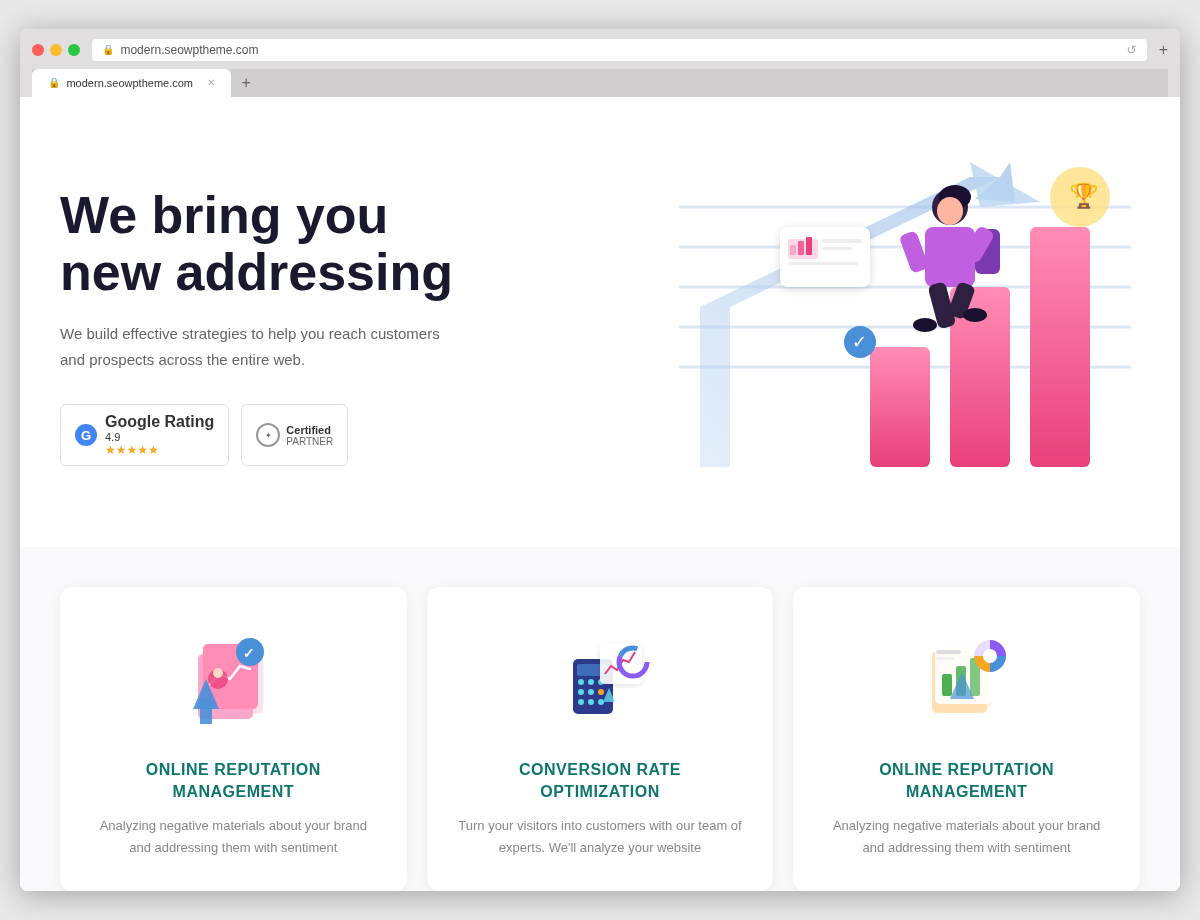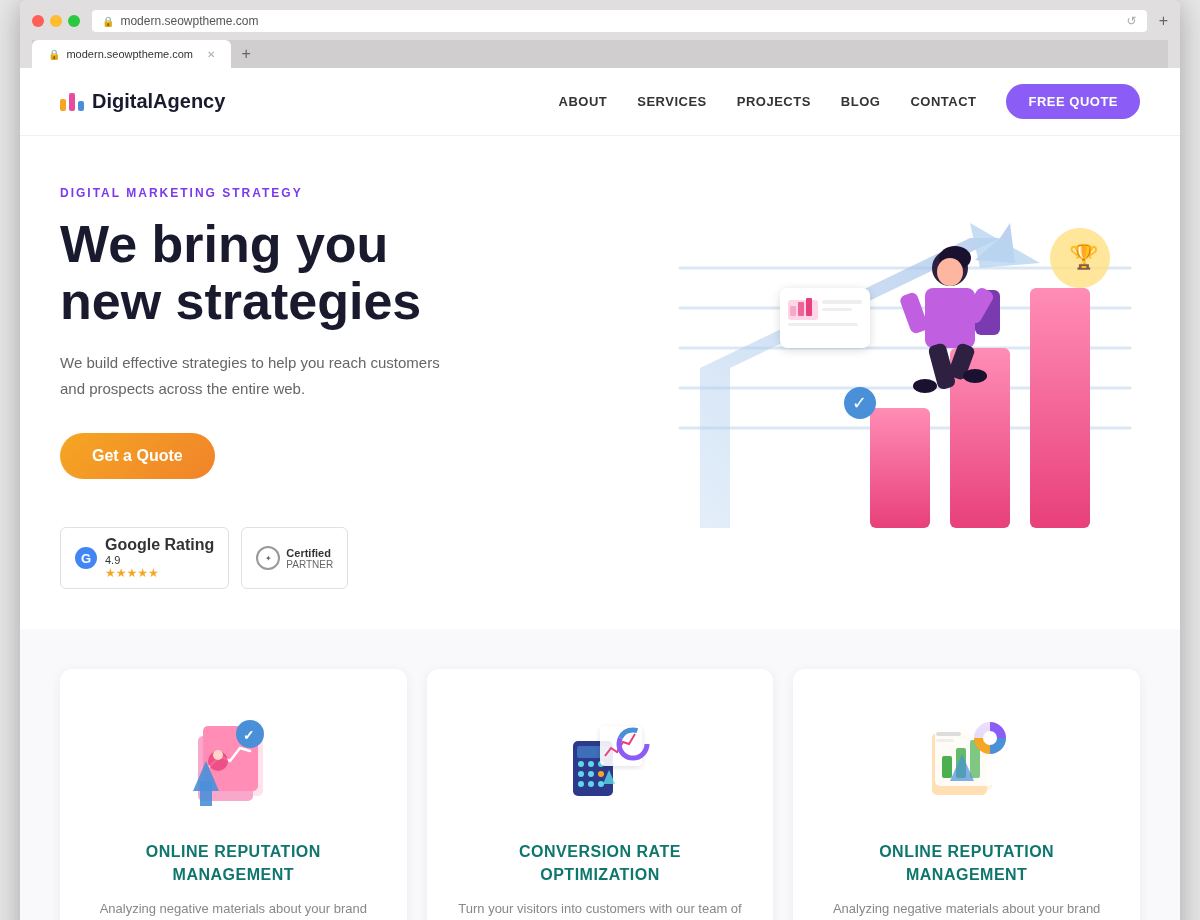--- a/index.html
+++ b/index.html
@@ -308,49 +308,28 @@
         <span>modern.seowptheme.com</span>
         <span style="color:#aaa; margin-left:8px; font-size:10px;">✕</span>
       </div>
       <div class="new-tab-btn">+</div>
     </div>
   </div>
 
   <div class="site">
 
 
-    <div class="header">
-      <div class="logo">
-        <div class="logo-icon">
-          <div class="logo-bar logo-bar-1"></div>
-          <div class="logo-bar logo-bar-2"></div>
-          <div class="logo-bar logo-bar-3"></div>
-        </div>
-        <span class="logo-text">DigitalAgency</span>
-      </div>
-
-      <nav class="nav">
-        <a class="nav-item" href="#">ABOUT</a>
-        <a class="nav-item" href="#">SERVICES</a>
-        <a class="nav-item" href="#">PROJECTS</a>
-        <a class="nav-item" href="#">BLOG</a>
-        <a class="nav-item" href="#">CONTACT</a>
-        <button class="btn-free-quote">FREE QUOTE</button>
-      </nav>
-    </div>
 
     <div class="hero">
       <div class="hero-left">
-        <div class="hero-subtitle">DIGITAL MARKETING STRATEGY</div>
         <h1 class="hero-title">
           <span>We bring you</span><br>
-          <span>new strategies</span>
+          <span>new addressing</span>
         </h1>
         <p class="hero-desc">We build effective strategies to help you reach customers and prospects across the entire web.</p>
-        <button class="btn-quote">Get a Quote</button>
 
         <div class="badges">
           <div class="badge badge-google">
             <div class="badge-g-letter">G</div>
             <div class="badge-info">
               <span class="badge-label">Google Rating</span>
               <span class="badge-rating">4.9</span>
               <span class="badge-stars">★★★★★</span>
             </div>
           </div>

